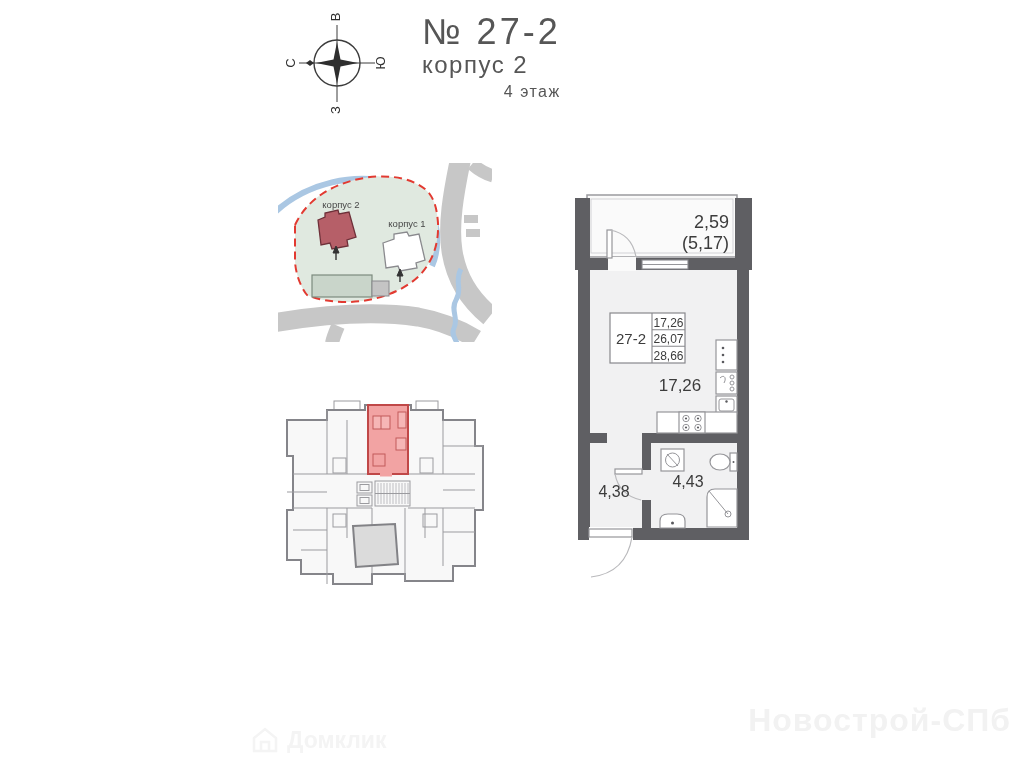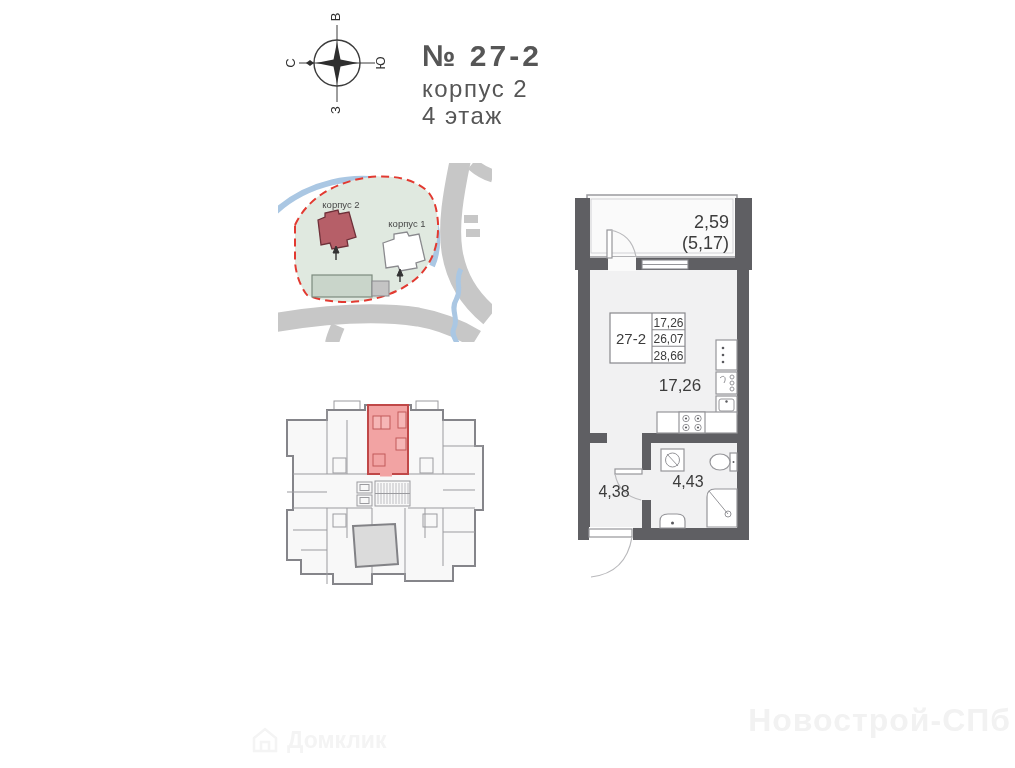--- a/index.html
+++ b/index.html
@@ -1,23 +1,23 @@
 <!DOCTYPE html>
 <html><head>
 <meta charset="utf-8">
 <style>
   html,body{margin:0;padding:0;background:#ffffff;}
   .page{position:relative;width:1015px;height:768px;background:#ffffff;overflow:hidden;
         font-family:"Liberation Sans",sans-serif;}
 
   
   .title-block{position:absolute;left:422px;top:16px;color:#565656;}
-  .title-line1{font-size:30px;letter-spacing:3px;font-weight:700;line-height:32px;margin-top:24px;}
+  .title-line1{font-size:36px;letter-spacing:3px;font-weight:400;line-height:32px;}
   .title-line2{font-size:24px;letter-spacing:1.5px;line-height:27px;margin-top:3px;}
-  .title-line3{font-size:24px;letter-spacing:1.5px;line-height:27px;}
+  .title-line3{font-size:16px;letter-spacing:1.5px;line-height:27px;text-align:right;}
 
   .compass-wrap{position:absolute;left:283px;top:7px;}
   .compass-wrap text{font-size:13px;fill:#2f2f2f;text-anchor:middle;dominant-baseline:middle;}
 
   
   .site-plan{position:absolute;left:278px;top:163px;}
   .sp-label{font-size:9.5px;fill:#474747;text-anchor:middle;}
 
   
   .floor-plan{position:absolute;left:277px;top:398px;}

